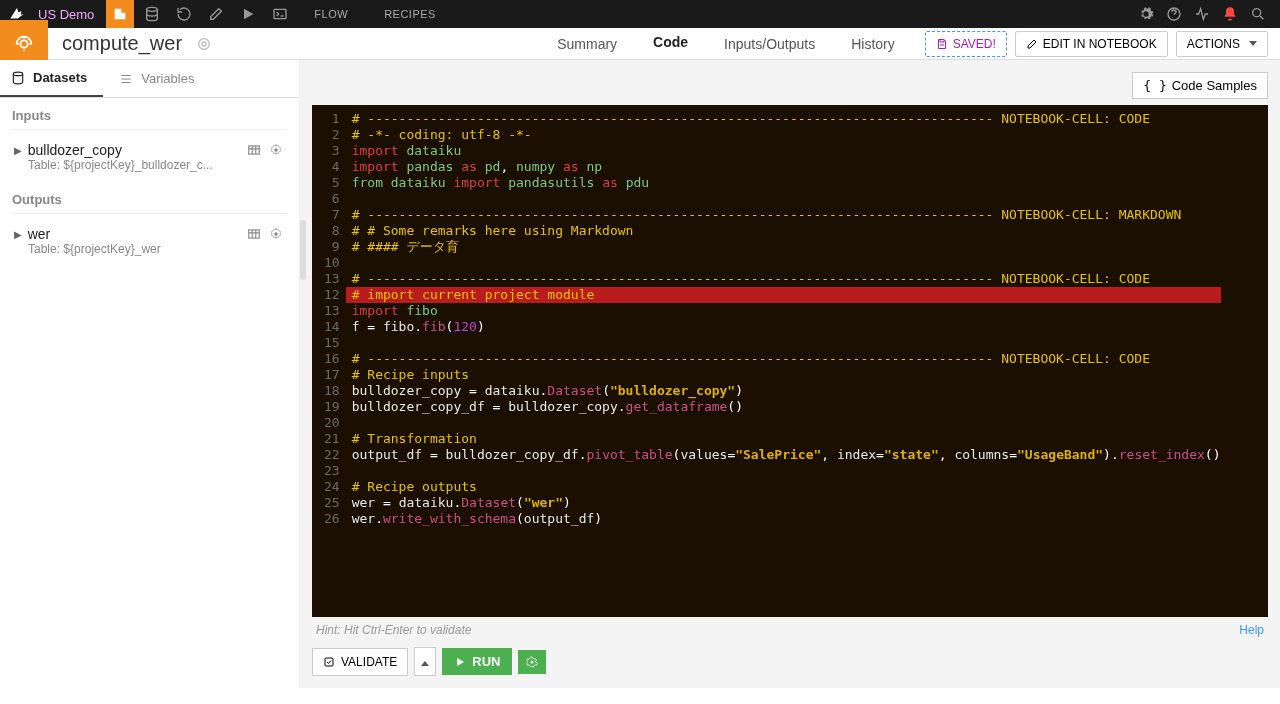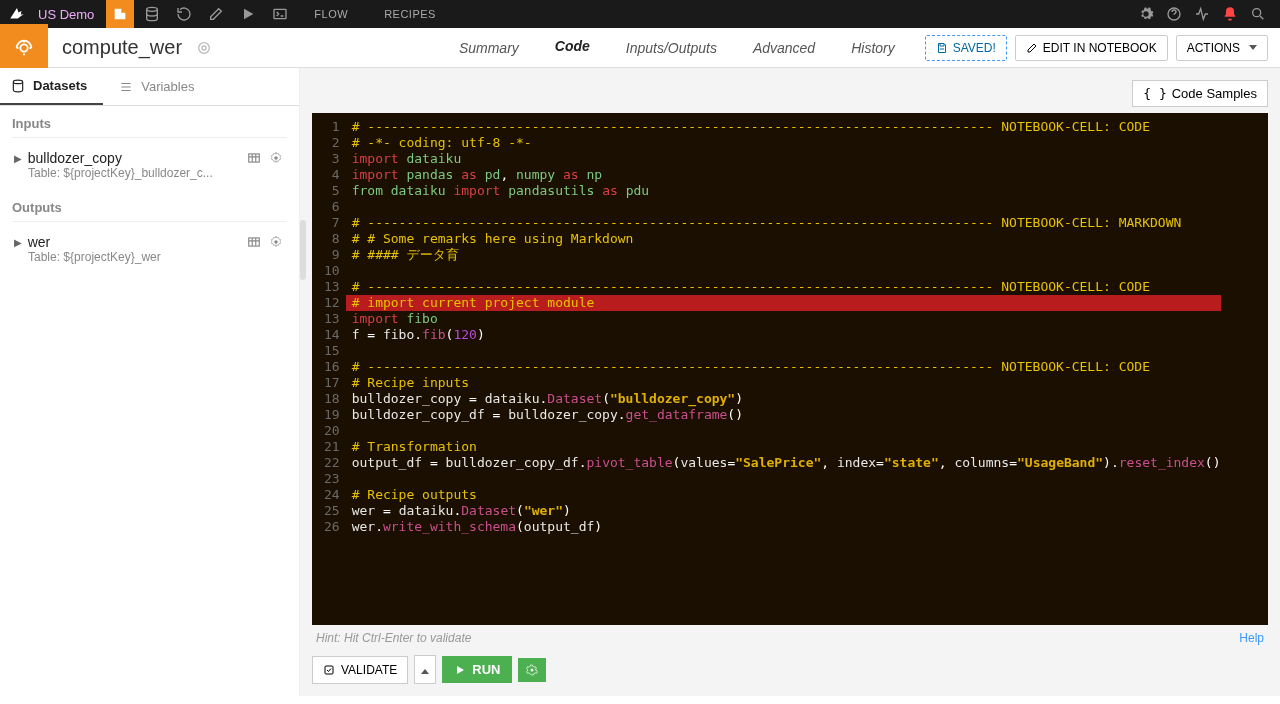--- a/index.html
+++ b/index.html
@@ -12,31 +12,31 @@
 .topbar .proj { color: #f0abfc; font-size: 13px; padding: 0 8px; }
 .topbar .orange-icon { background: #f28c1f; color: #fff; width: 28px; height: 28px; display: flex; align-items: center; justify-content: center; }
 .topbar .tb-icon { width: 28px; height: 28px; display: flex; align-items: center; justify-content: center; color: #999; cursor: pointer; }
 .topbar .tb-icon svg { width: 16px; height: 16px; }
 .topbar .tb-text { color: #aaa; font-size: 11px; padding: 0 16px; cursor: pointer; letter-spacing: 0.5px; }
 .topbar-spacer { flex: 1; }
 .topbar-right { display: flex; align-items: center; }
 .topbar-right .tb-icon.alert { color: #ff4444; }
 
 
-.header { height: 40px; display: flex; align-items: center; border-bottom: 1px solid #ddd; }
+.header { height: 32px; display: flex; align-items: center; border-bottom: 1px solid #ddd; }
 .header .recipe-icon { background: #f28c1f; width: 48px; height: 48px; display: flex; align-items: center; justify-content: center; color: #fff; }
 .header .recipe-icon svg { width: 22px; height: 22px; }
 .header .title { font-size: 20px; font-weight: 300; padding: 0 14px; color: #333; }
 .header .target-icon { color: #bbb; }
 .header .tabs { display: flex; gap: 0; margin-left: auto; }
-.header .tab { padding: 0 18px; height: 48px; display: flex; align-items: center; color: #555; cursor: pointer; font-size: 14px; font-style: italic; }
+.header .tab { padding: 0 18px; height: 48px; display: flex; align-items: center; color: #555; cursor: pointer; font-size: 14px; }
 .header .tab.active { color: #222; font-weight: 600; border-bottom: 3px solid #14532d; }
 .header .actions { display: flex; align-items: center; gap: 8px; padding: 0 12px; }
 .btn { border: 1px solid #ccc; background: #fff; padding: 5px 10px; font-size: 12px; cursor: pointer; display: inline-flex; align-items: center; gap: 5px; border-radius: 2px; }
-.btn.saved { color: #0369a1; border-color: #3b99fc; border-style: dashed; }
+.btn.saved { color: #a21caf; border-color: #3b99fc; border-style: dashed; }
 .btn.dropdown::after { content: ""; border-left: 4px solid transparent; border-right: 4px solid transparent; border-top: 5px solid #555; margin-left: 4px; }
 
 
 .main { display: flex; height: calc(704px - 28px - 48px); }
 .sidebar { width: 300px; border-right: 1px solid #eee; background: #fff; display: flex; flex-direction: column; }
 .side-tabs { display: flex; border-bottom: 1px solid #ddd; height: 38px; }
 .side-tab { flex: 0 0 auto; padding: 0 16px; display: flex; align-items: center; gap: 8px; color: #888; cursor: pointer; }
 .side-tab.active { color: #222; border-bottom: 2px solid #444; font-weight: 600; padding-left: 11px; }
 .side-section { padding: 10px 12px 6px; color: #888; font-size: 13px; font-weight: 600; }
 .side-section hr { border: none; border-top: 1px solid #eee; margin-top: 6px; }
@@ -172,21 +172,20 @@
   <span class="target-icon">
     <svg viewBox="0 0 24 24" width="16" height="16" fill="none" stroke="currentColor" stroke-width="2">
         <circle cx="12" cy="12" r="8"></circle>
         <circle cx="12" cy="12" r="3"></circle>
       </svg>
   </span>
   <div class="tabs">
     <div class="tab">Summary</div>
     <div class="tab active">Code</div>
     <div class="tab">Inputs/Outputs</div>
-    <div class="tab">Advanced</div>
     <div class="tab">History</div>
   </div>
   <div class="actions">
     <button class="btn saved">
       <svg viewBox="0 0 24 24" width="12" height="12" fill="none" stroke="currentColor" stroke-width="2">
           <path d="M5 3h11l3 3v15H5V3zM8 3v5h8V3M8 14h8"></path>
         </svg>
       <span>SAVED!</span>
     </button>
     <button class="btn">

